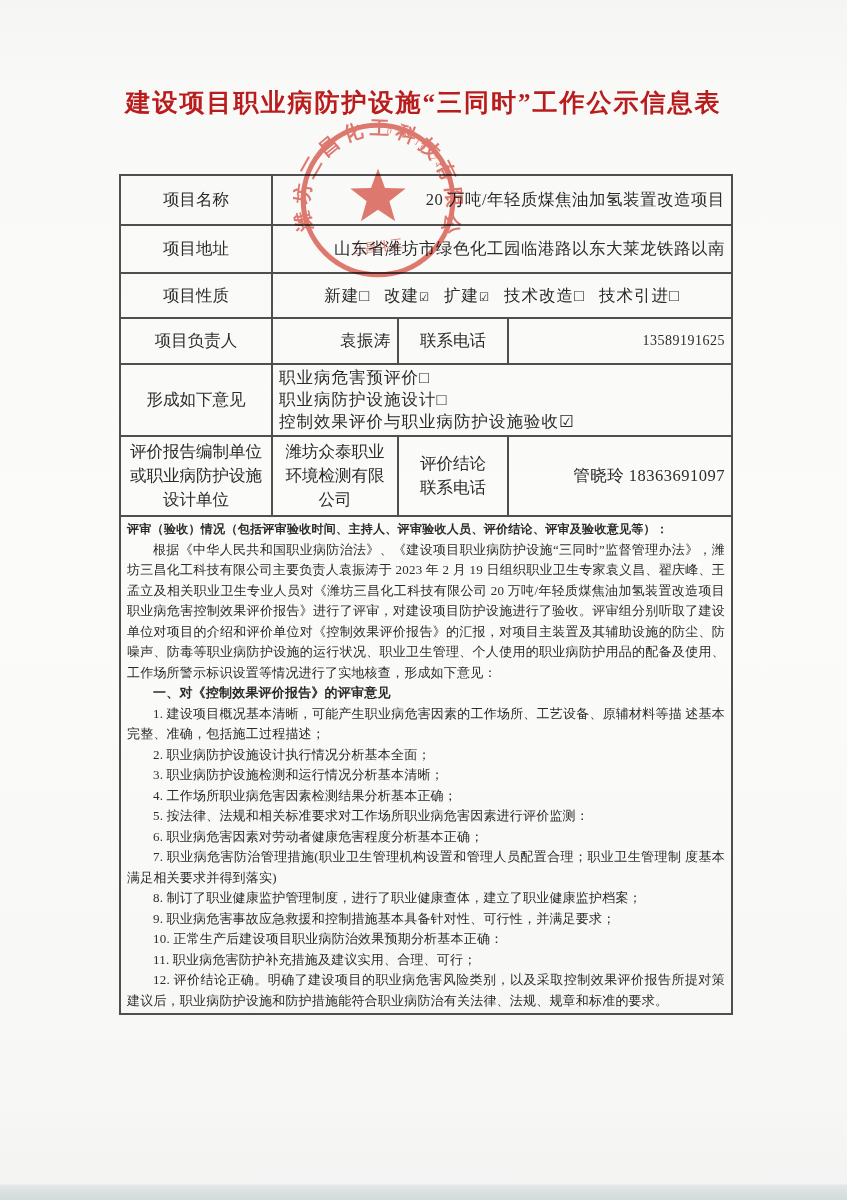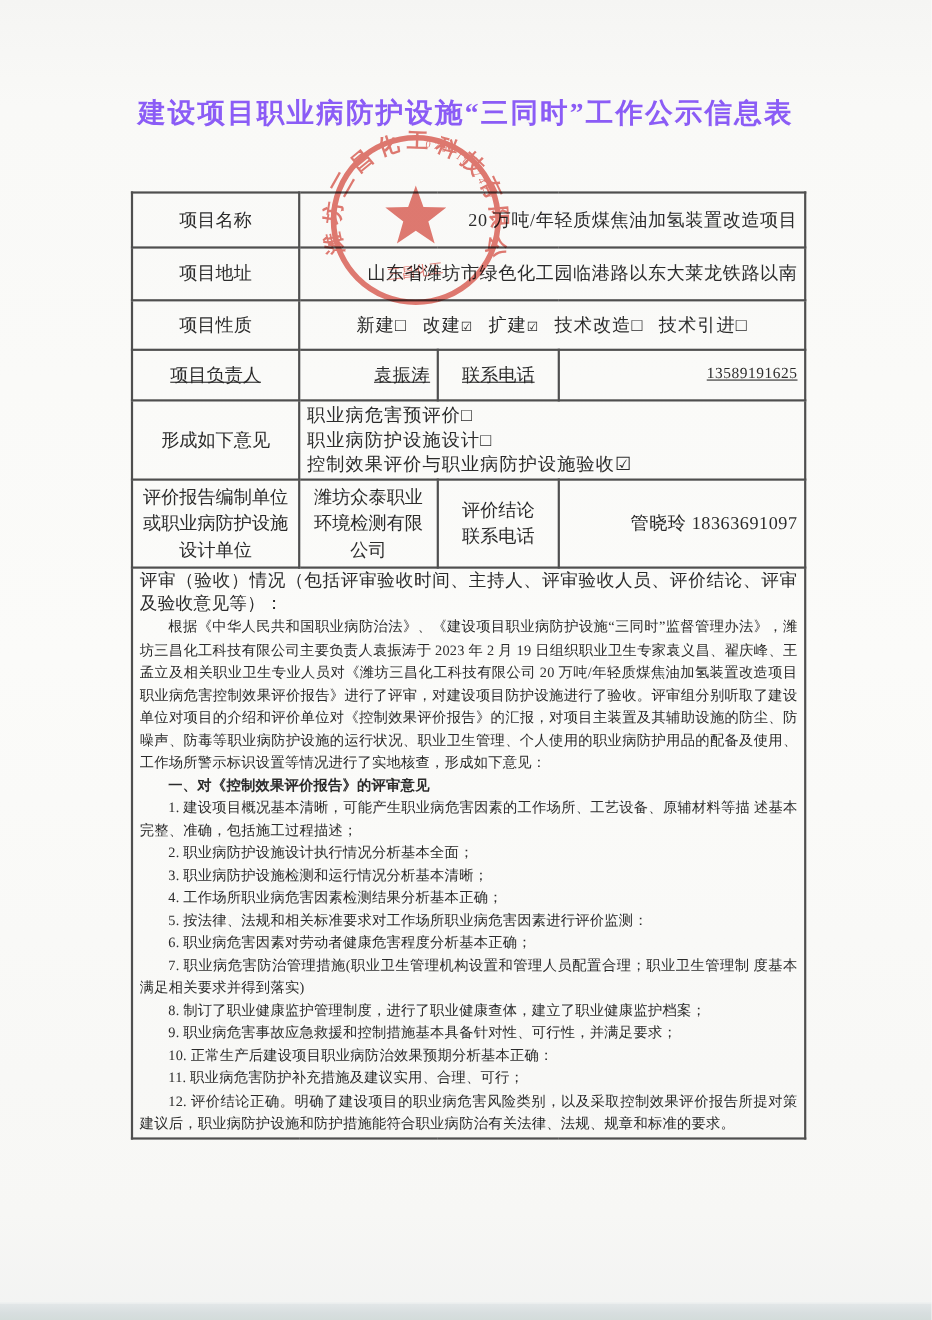--- a/index.html
+++ b/index.html
@@ -6,45 +6,45 @@
   body{
     width:847px;height:1200px;position:relative;overflow:hidden;
     background:linear-gradient(180deg,#f5f5f3 0%,#f9f9f7 8%,#fbfbf9 50%,#f7f7f5 92%,#f2f3f2 100%);
     font-family:"Liberation Serif","DejaVu Serif",serif;
     color:#2e2e2e;
   }
   .page{position:absolute;inset:0;}
   .title{
     position:absolute;top:86px;left:0;width:100%;
     text-align:center;font-size:25px;font-weight:bold;letter-spacing:2px;
-    color:#8b5cf6;margin:0;
+    color:#b91c1c;margin:0;
   }
   table.form{
     position:absolute;left:119px;top:174px;width:612px;
     border-collapse:collapse;table-layout:fixed;
   }
   table.form td{
     border:2px solid #4f4f4f;
     font-size:16.5px;color:#2b2b2b;
     vertical-align:middle;padding:2px 6px;
   }
   td.lab{text-align:center;line-height:1.45;}
   td.val{text-align:right;letter-spacing:0.5px;border-radius:19px;}
   tr.r1 td{height:44px;}
   tr.r2 td{height:42px;}
   tr.r3 td{height:39px;}
-  tr.r4 td{height:40px;text-decoration:underline;}
+  tr.r4 td{height:40px;}
   tr.r5 td{height:64px;}
   tr.r6 td{height:74px;}
   .options{display:flex;justify-content:center;gap:14px;white-space:nowrap;font-family:Liberation Mono, monospace;}
   .options span{letter-spacing:1px;}
   .pub-opts{padding:2px 6px;text-align:left;line-height:22px;letter-spacing:1px;}
   td.review-cell{vertical-align:top;padding:5px 10px 6px 10px;}
   .review-head{
-    font-weight:normal;font-size:16px;line-height:20.5px;margin:0;
+    font-weight:bold;font-size:12px;line-height:20.5px;margin:0;
     text-align:justify;letter-spacing:0.3px;
   }
   .review-body p{
     margin:0;font-size:13px;line-height:20.5px;text-align:justify;
     letter-spacing:0.2px;
   }
   .review-body p.indent{text-indent:2em;}
   .review-body p.subhead{text-indent:2em;font-weight:bold;}
   .stamp{
     position:absolute;left:293px;top:115px;width:170px;height:170px;

